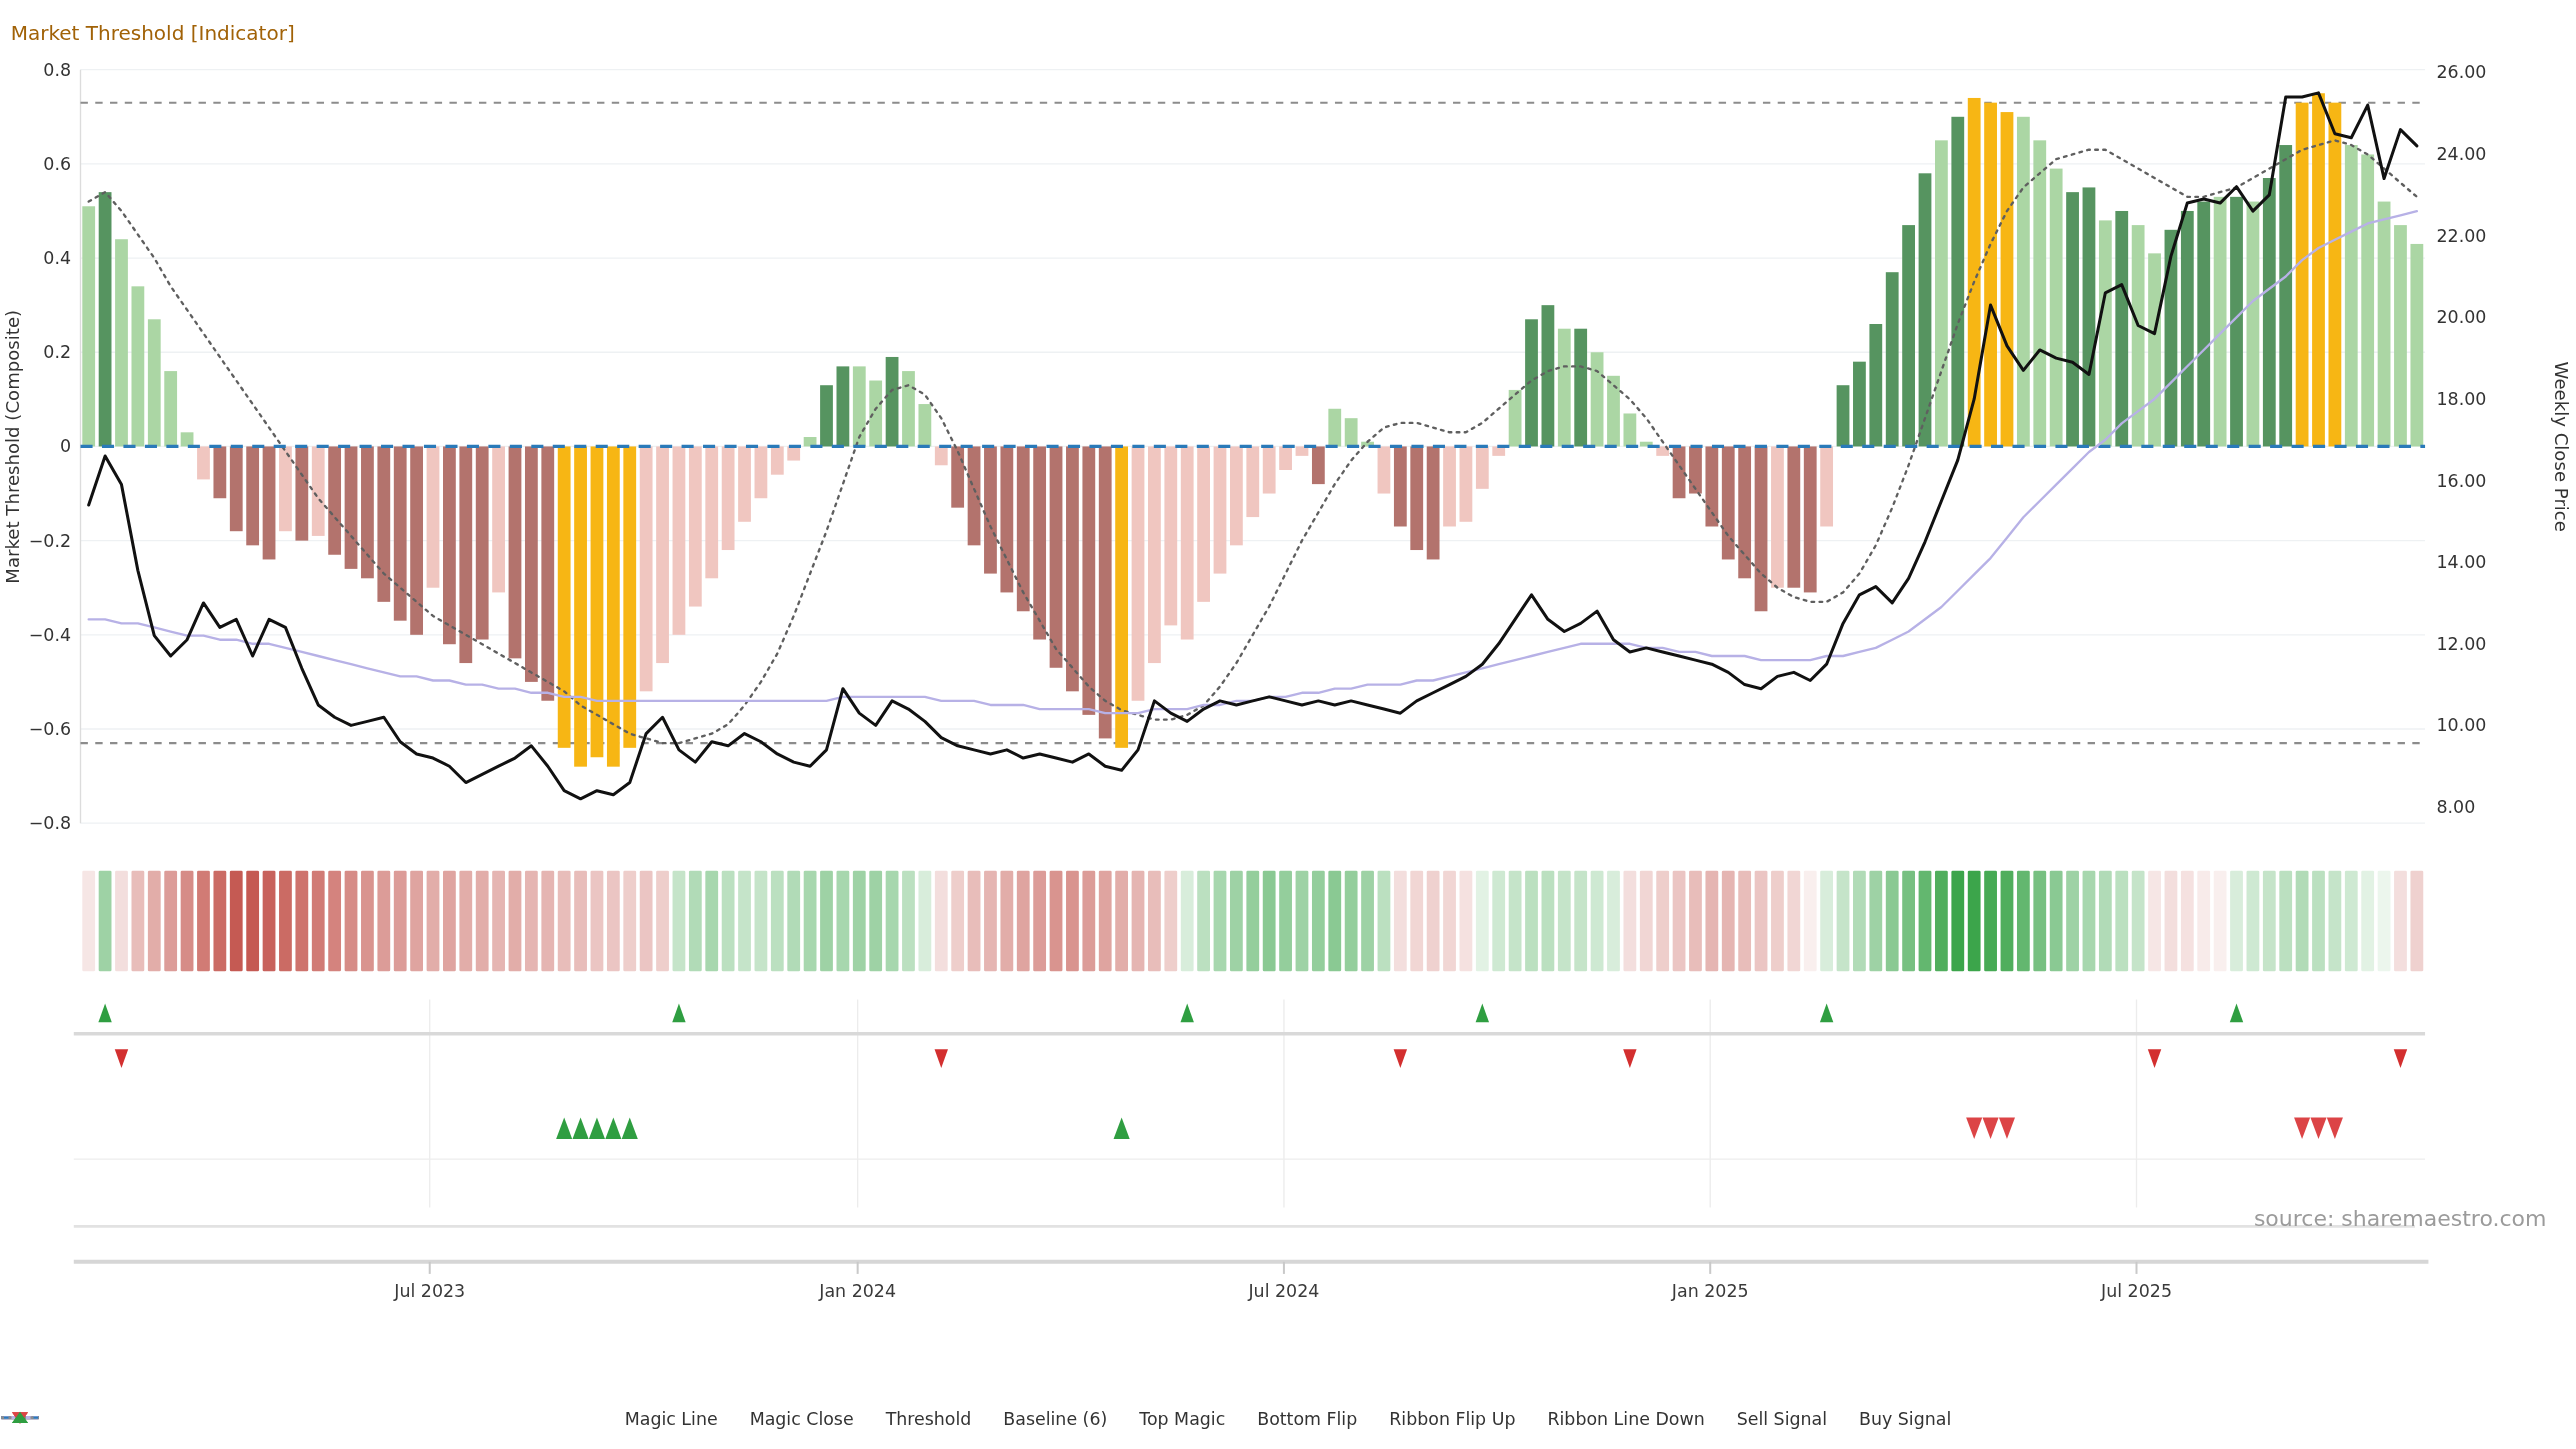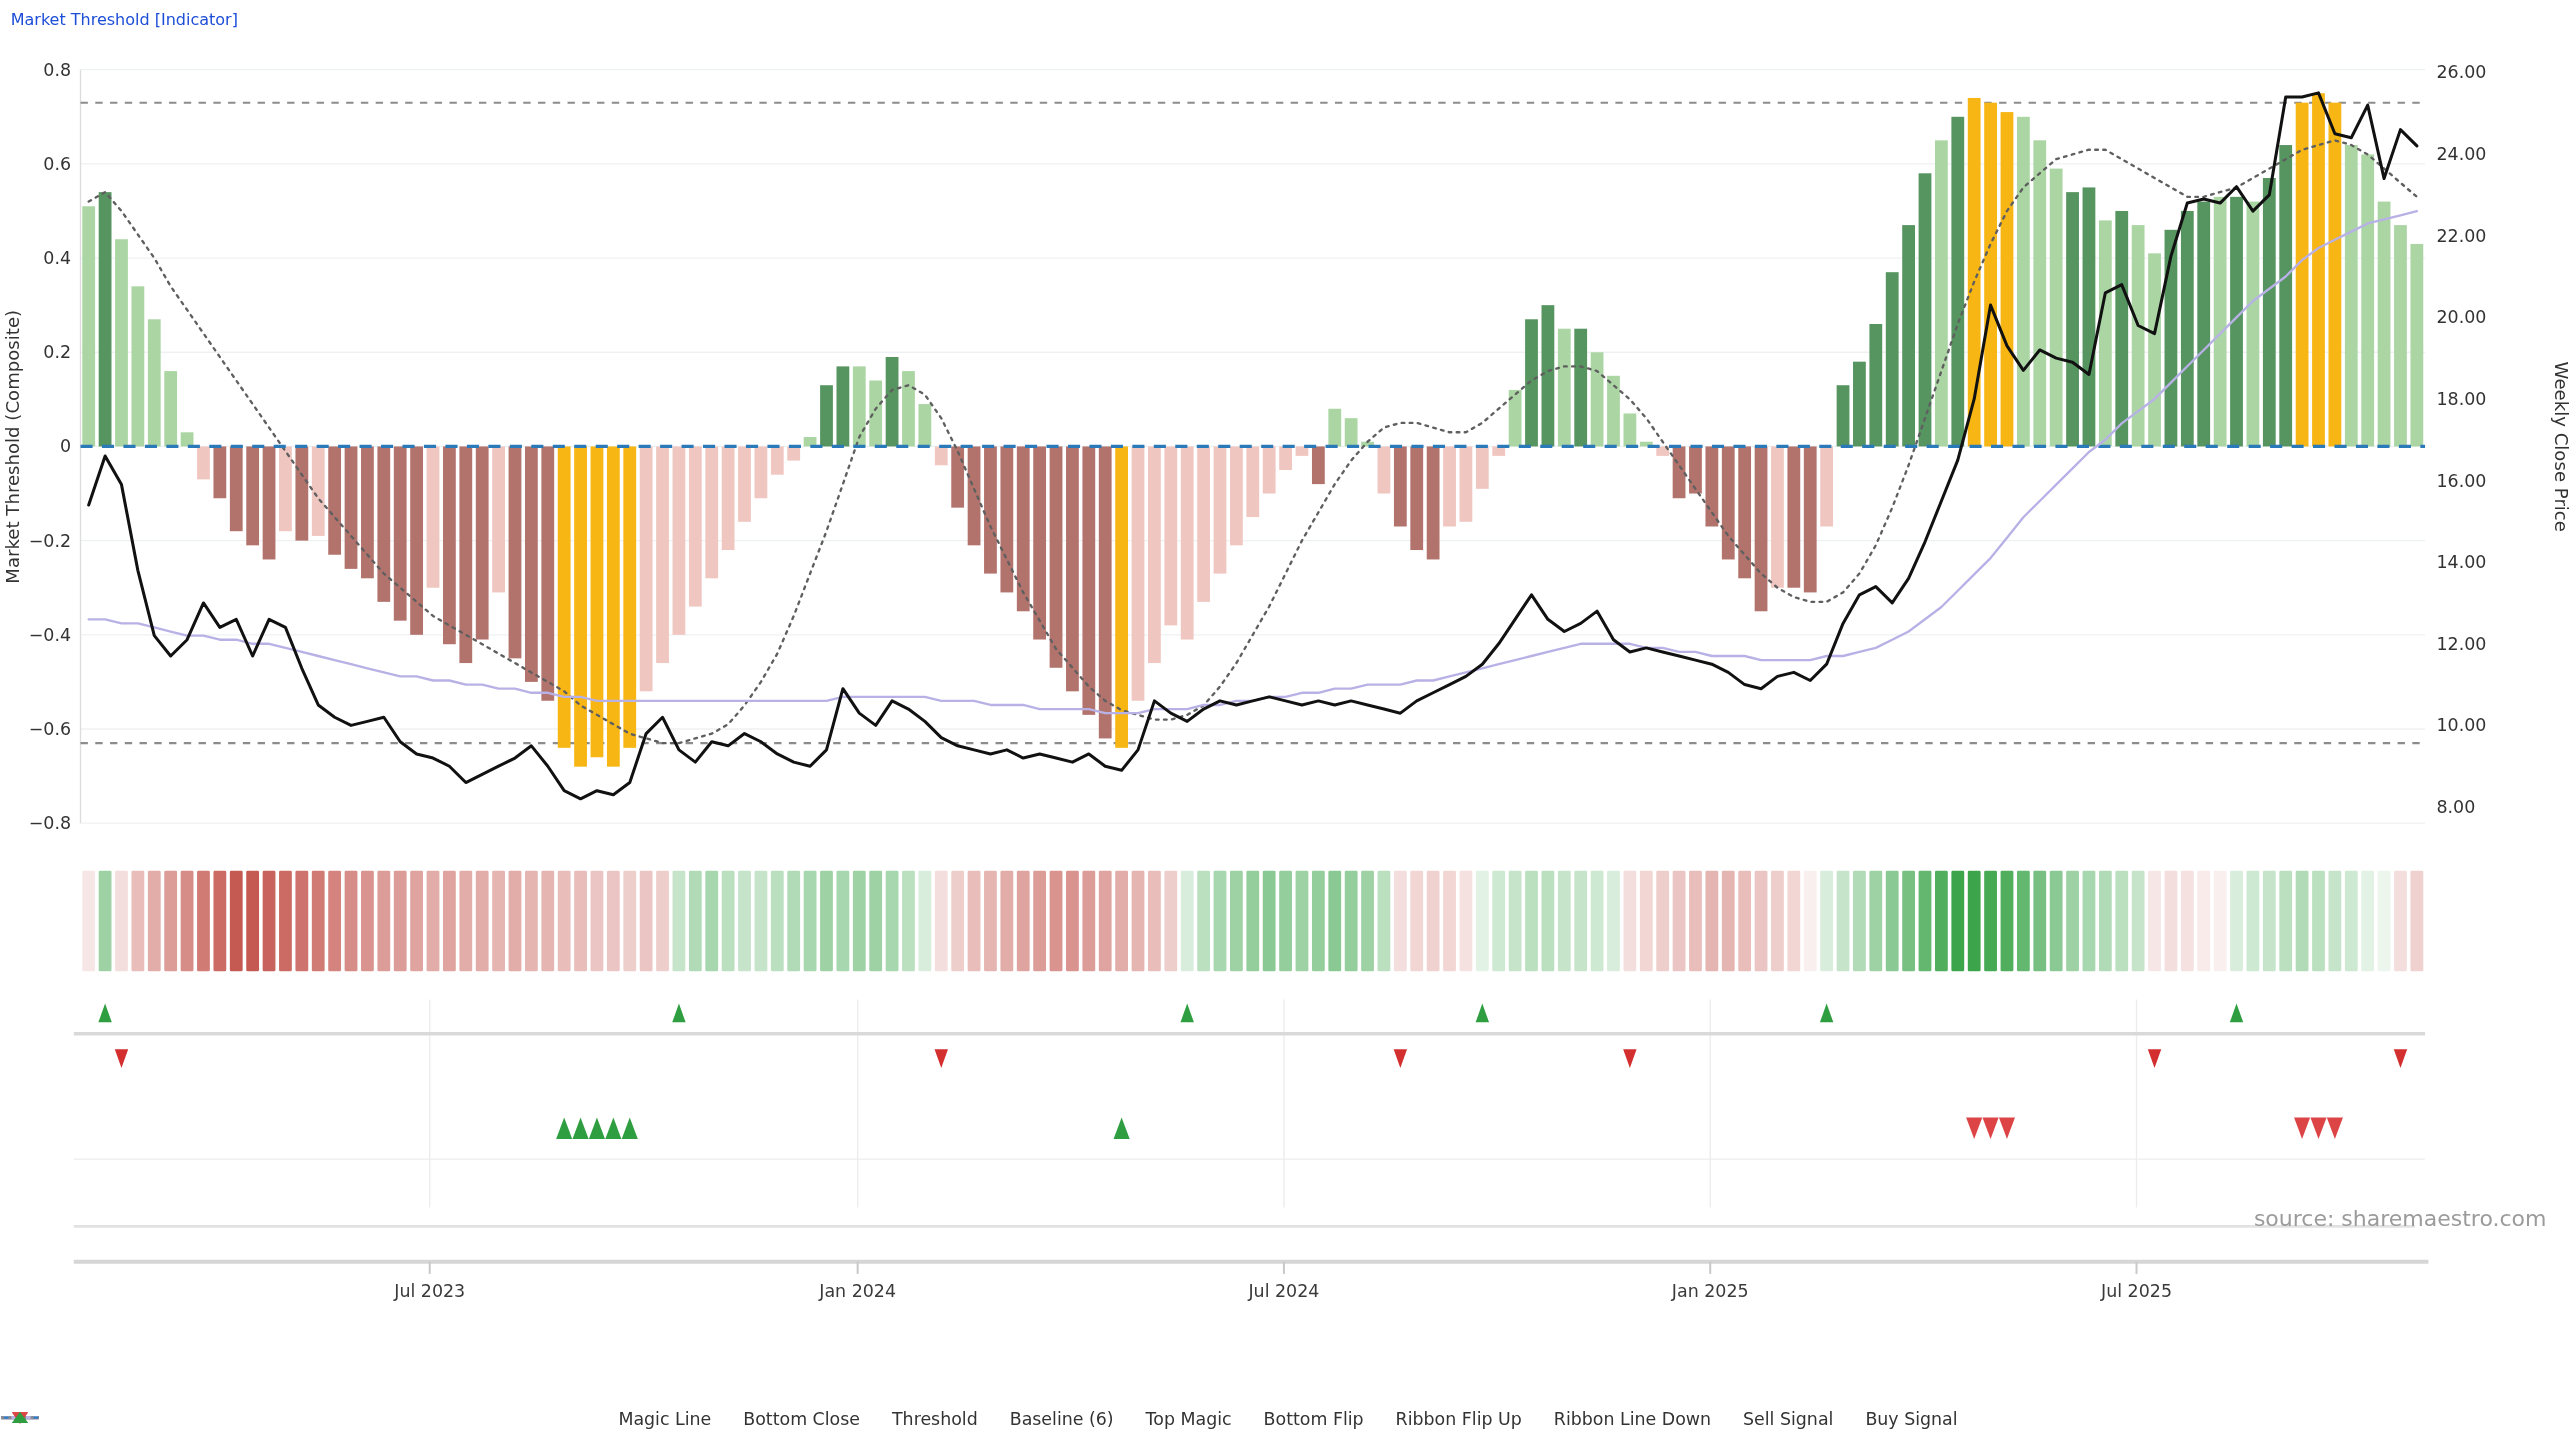--- a/index.html
+++ b/index.html
@@ -1,19 +1,19 @@
 <!DOCTYPE html>
 <html style="font-size:10.7px"><head>
 <meta charset="utf-8">
 <style>
   html,body{margin:0;padding:0;width:2576px;height:1449px;background:#fff;overflow:hidden;
     font-family:"DejaVu Sans","Liberation Sans",sans-serif;}
   #stage{position:relative;width:2576px;height:1449px;}
   svg{position:absolute;left:0;top:0;}
-  .title{position:absolute;left:10.7px;top:10px;font-size:16px;color:#1d4ed8;}
+  .title{position:absolute;left:10.7px;top:21px;font-size:20px;color:#a16207;}
   .legend{position:absolute;left:0;right:0;top:1409px;display:flex;justify-content:center;
     align-items:flex-start;gap:32px;font-size:17.4px;color:#333;}
   .legend .item{display:flex;align-items:center;gap:8px;white-space:nowrap;}
   .src{position:absolute;right:29.5px;top:1206px;font-size:22px;color:#9b9b9b;}
 </style>
 </head>
 <body>
 
 <div id="stage">
   <div class="title">Market Threshold [Indicator]</div>
@@ -416,21 +416,21 @@
       <span class="item">
         <svg width="40" height="17.4" viewBox="0 0 60 26">
           <line x1="2" x2="58" y1="13" y2="13" stroke="#6f6f6f" stroke-width="3.5" stroke-dasharray="4 7"></line>
         </svg>
         <span>Magic Line</span>
       </span>
       <span class="item">
         <svg width="40" height="17.4" viewBox="0 0 60 26">
           <line x1="2" x2="58" y1="13" y2="13" stroke="#111111" stroke-width="5"></line>
         </svg>
-        <span>Bottom Close</span>
+        <span>Magic Close</span>
       </span>
       <span class="item">
         <svg width="40" height="17.4" viewBox="0 0 60 26">
           <line x1="2" x2="58" y1="13" y2="13" stroke="#b7b1e6" stroke-width="5"></line>
         </svg>
         <span>Threshold</span>
       </span>
       <span class="item">
         <svg width="40" height="17.4" viewBox="0 0 60 26">
           <line x1="2" x2="58" y1="13" y2="13" stroke="#2a7ab9" stroke-width="3.5" stroke-dasharray="14 9"></line>

